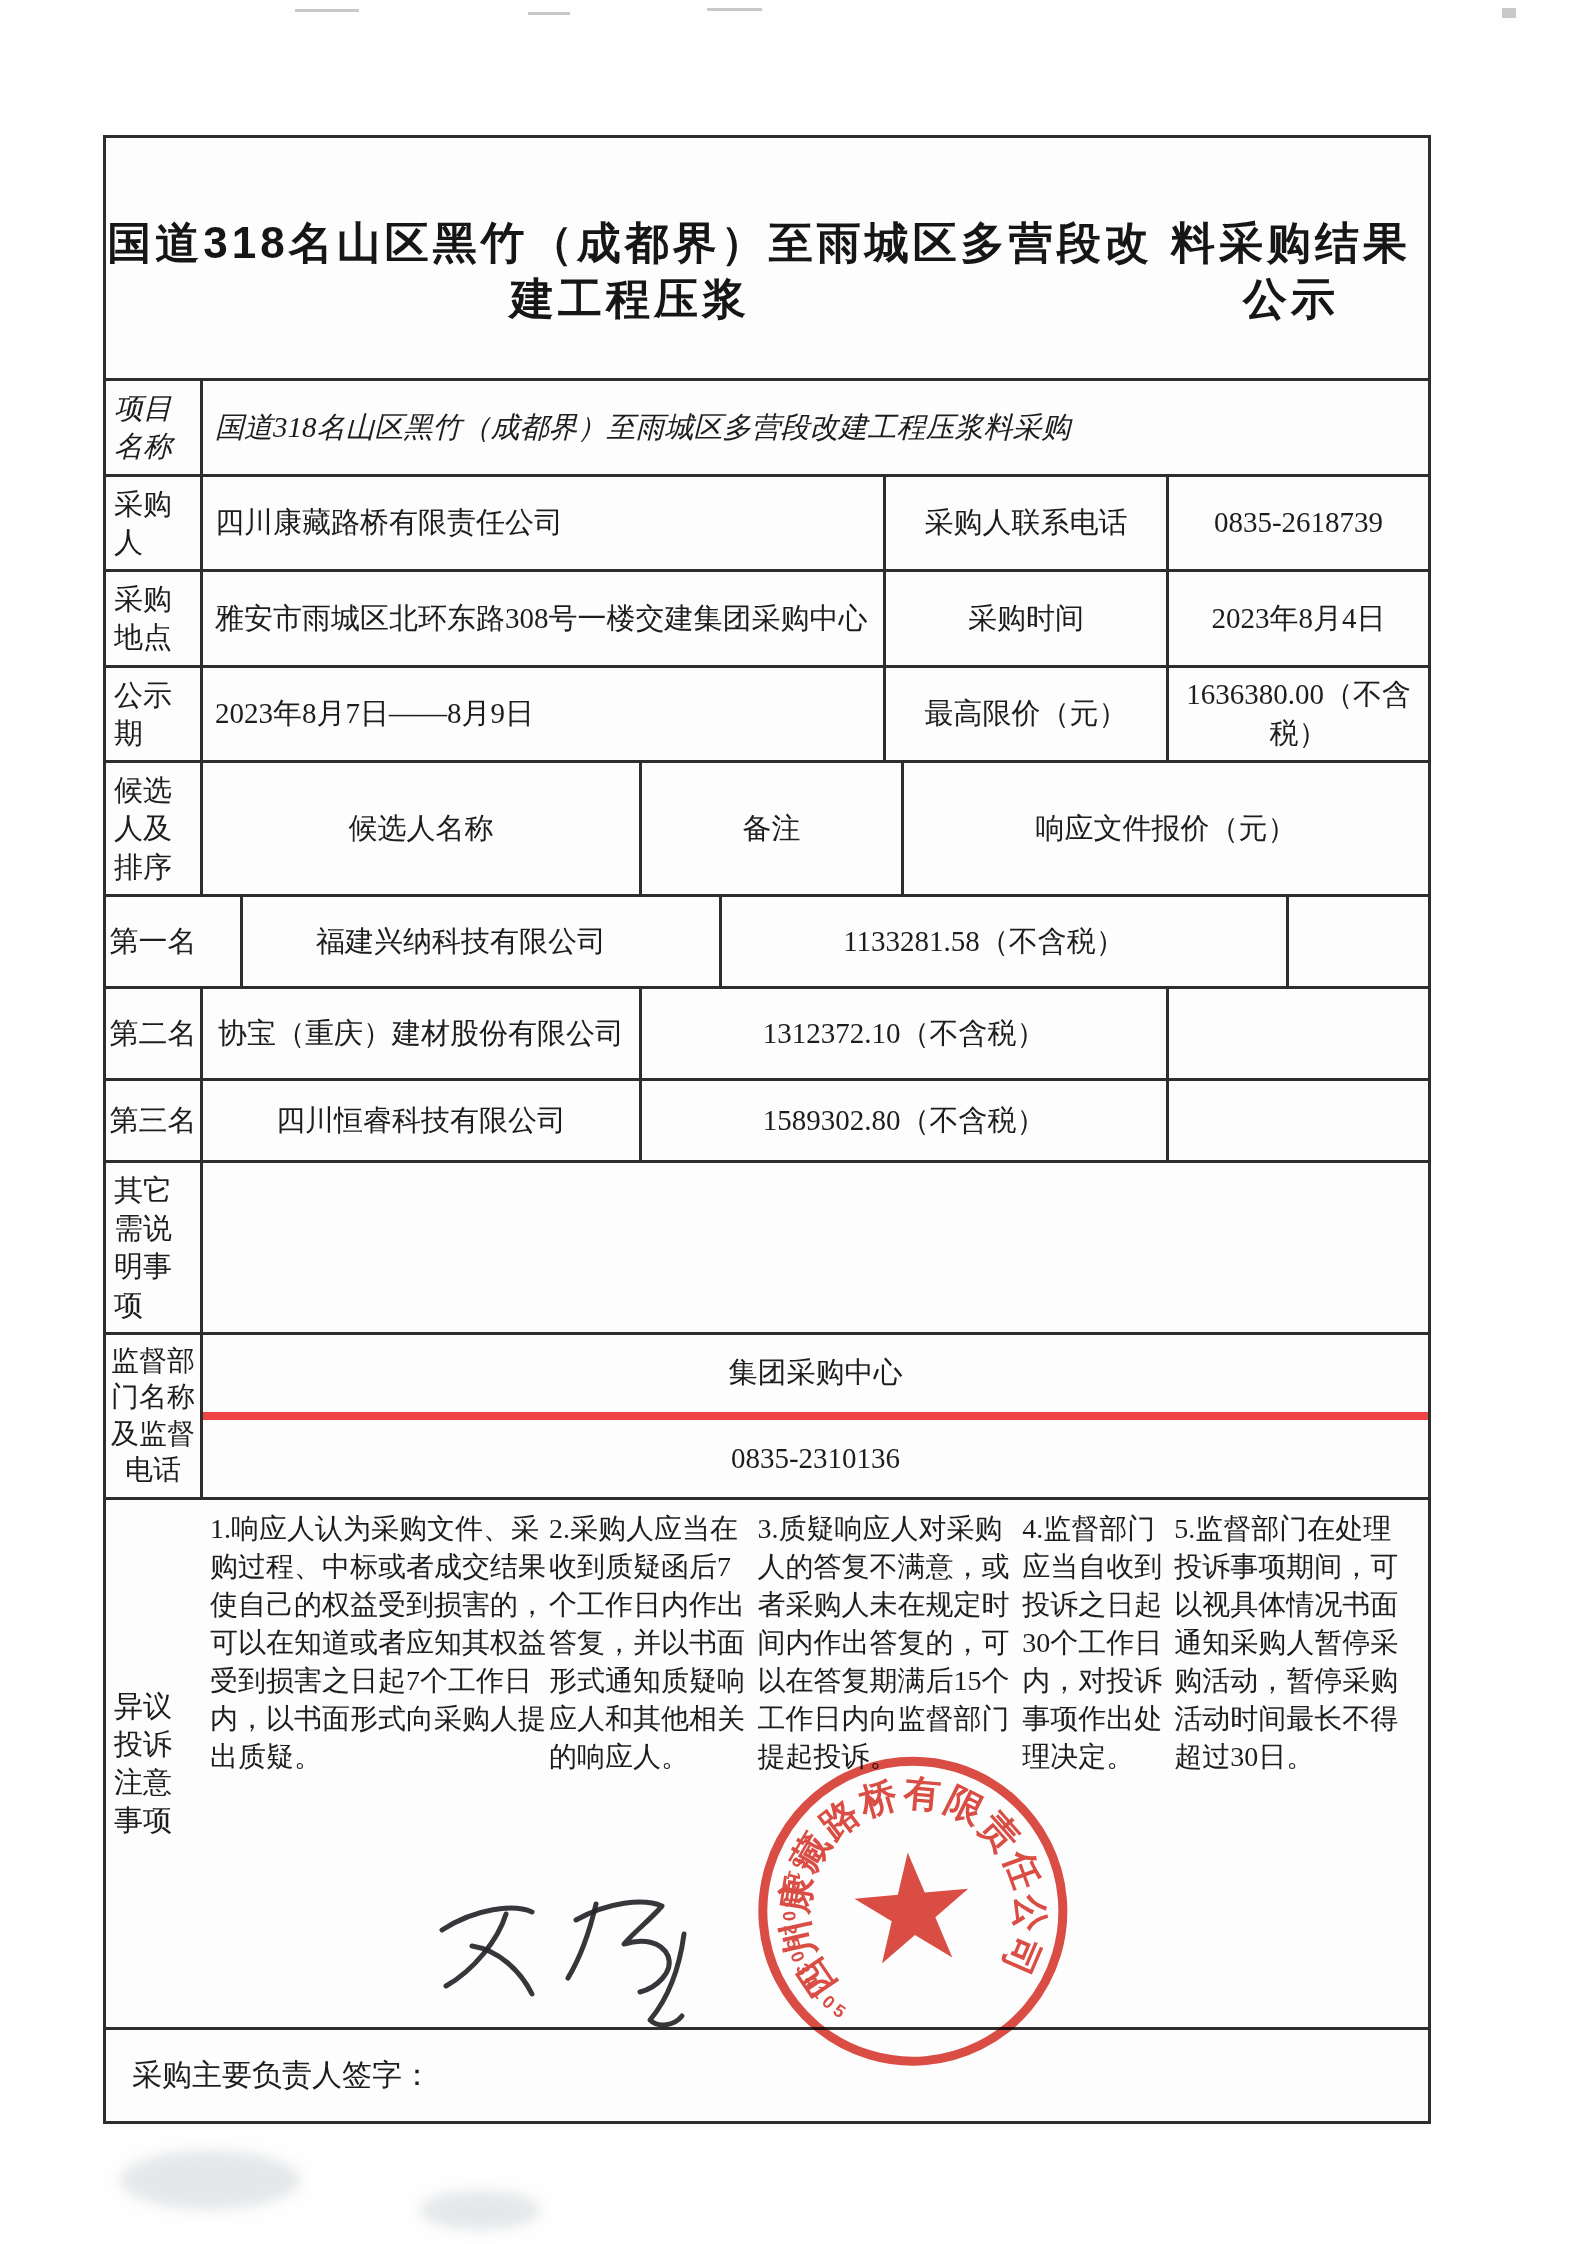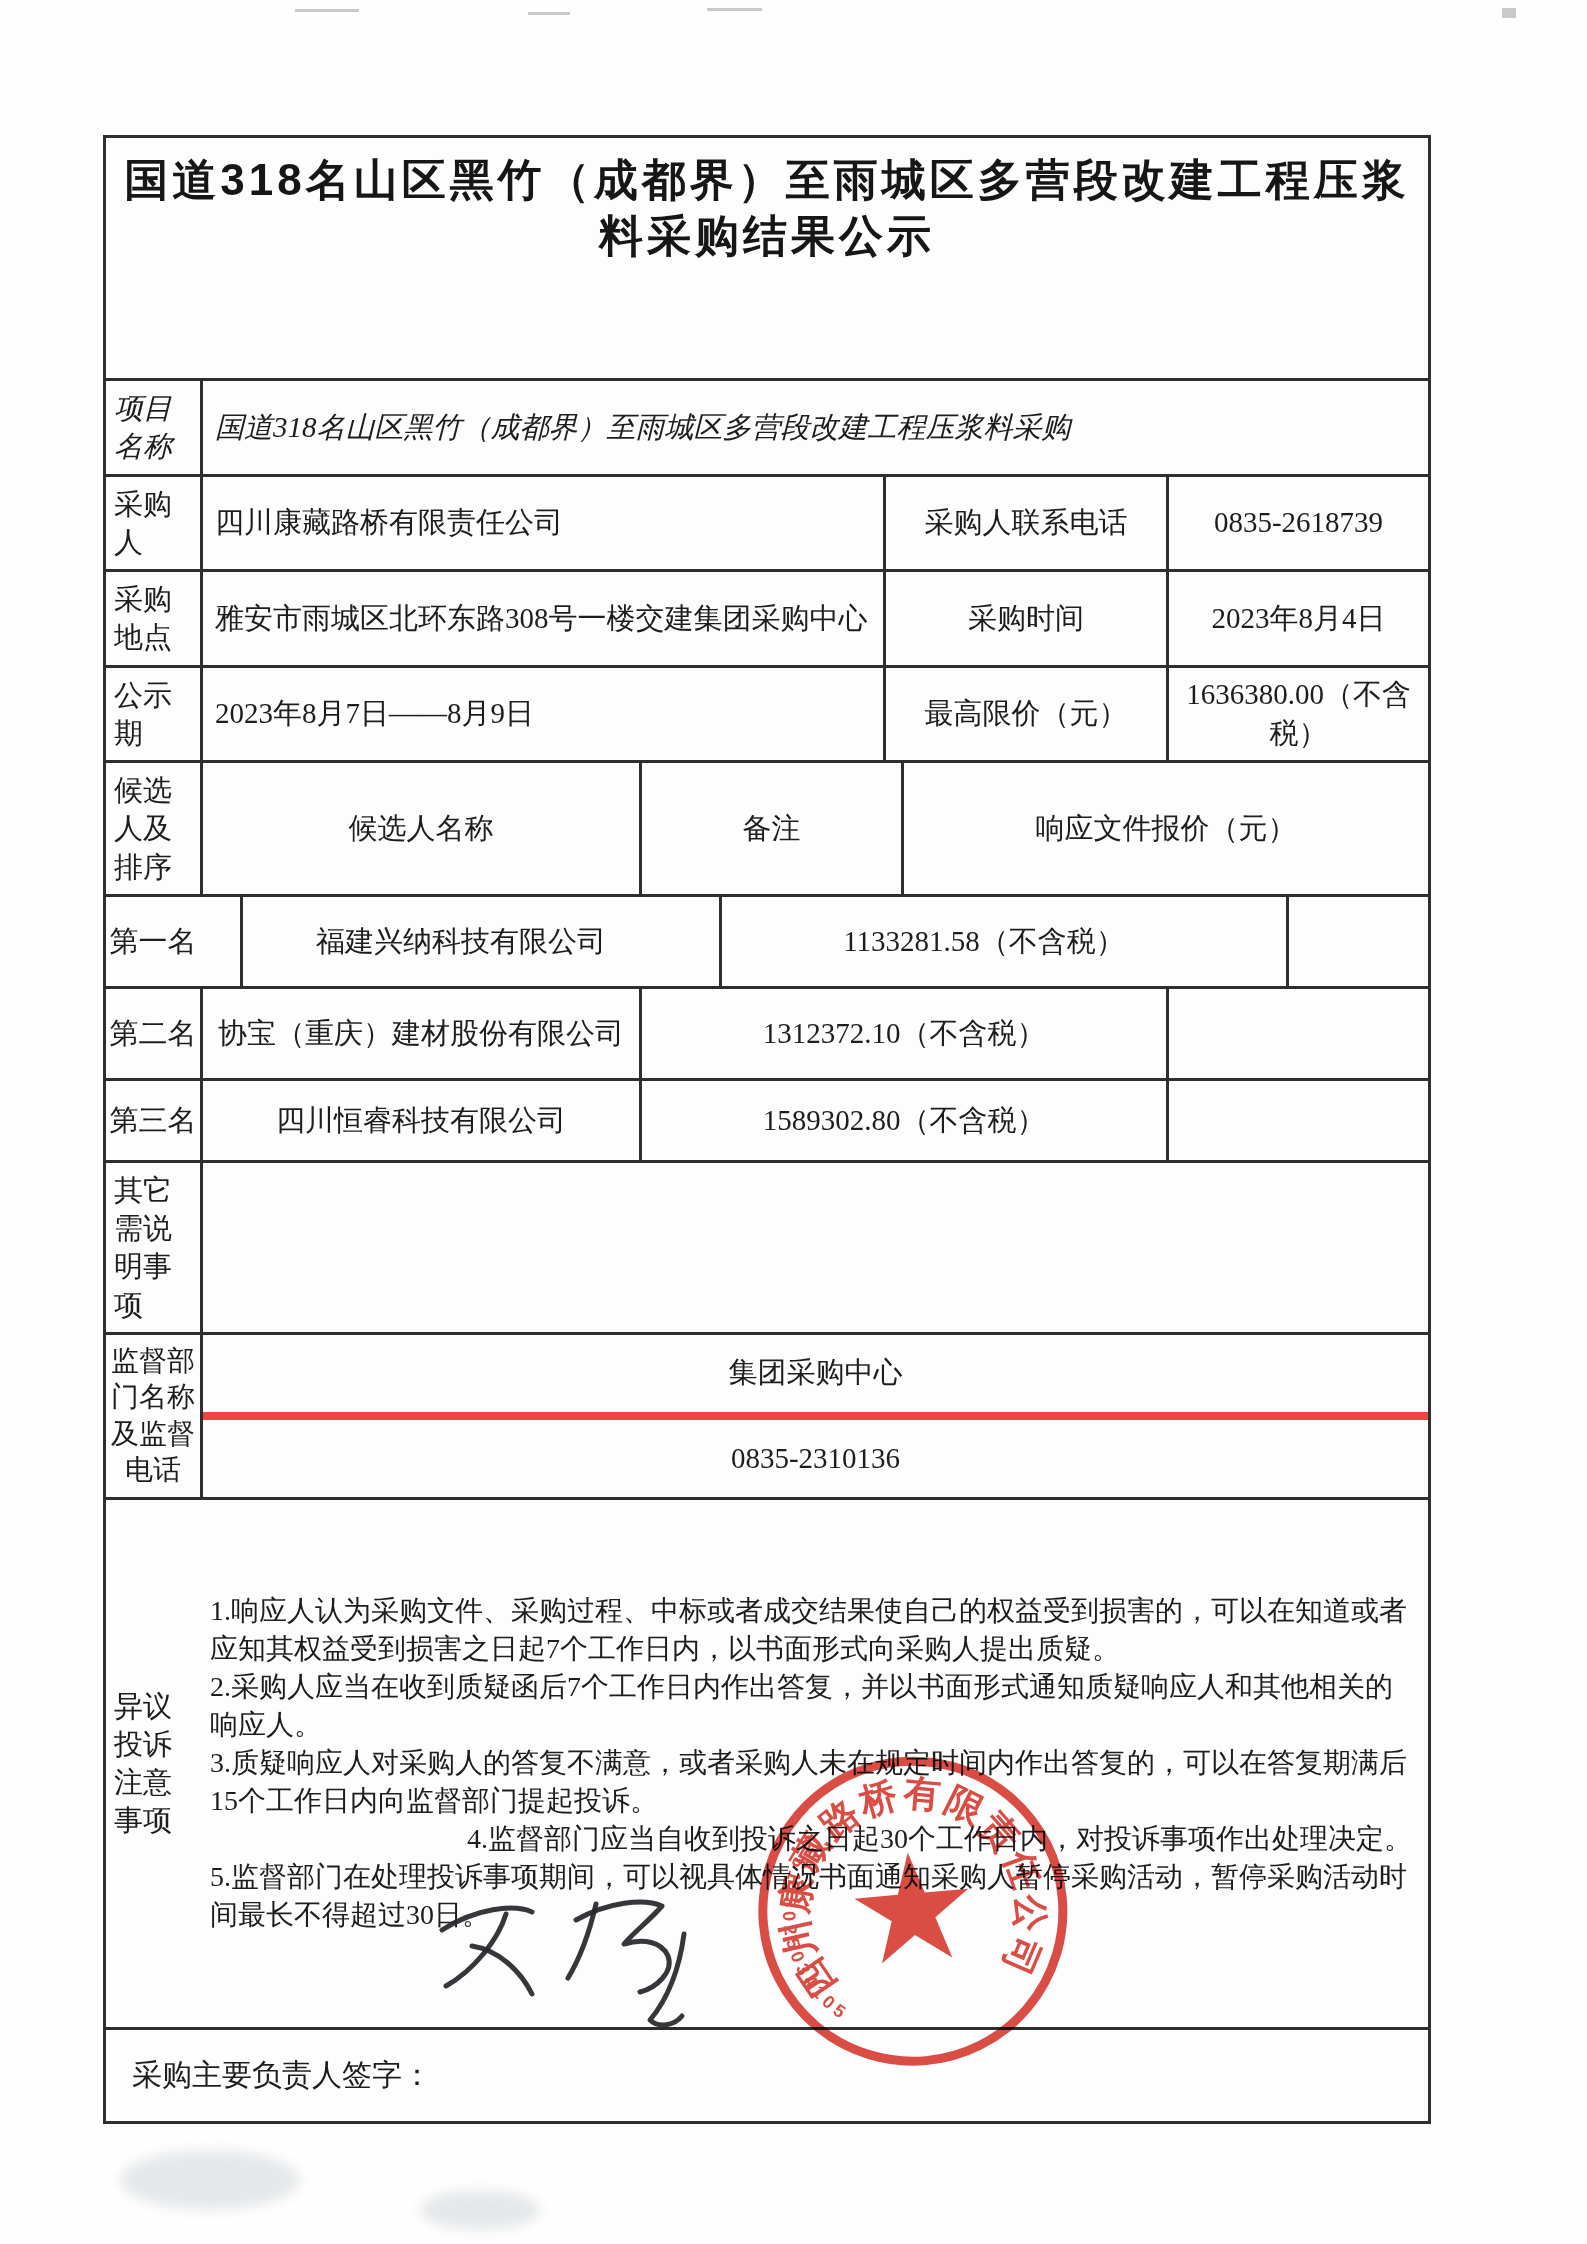--- a/index.html
+++ b/index.html
@@ -41,36 +41,36 @@
   .r-rank1 { min-height:92px;gap:40px; }
   .r-rank2 { min-height:92px; }
   .r-rank3 { min-height:82px; }
   .r-other { min-height:126px; }
   .r-supervision { min-height:146px; }
   .r-objection { min-height:530px; }
   .r-signature { min-height:94px; }
 
   
   .title-cell {
-    flex:1; display:flex; flex-direction:column; align-items:center;
-    padding-top:14px;
+    flex:1; display:flex; flex-direction:row; align-items:center;
+    padding-top:26px;
     font-family:"Liberation Sans","DejaVu Sans",sans-serif;
     font-weight:700; font-size:44px; line-height:1.28; letter-spacing:4px;
     color:#161616; text-align:center;border-radius:8px;
   }
 
   
   .sup-wrap { flex:1; display:flex; flex-direction:column; border-left:3px solid #2e2e2e; }
   .sup-sub { flex:1; display:flex; align-items:center; justify-content:center; font-size:29px; }
   .sup-sub + .sup-sub { border-top:8px solid #ef4444; }
 
   
   .objection-text {
-    flex:1; display:flex; flex-direction:column; justify-content:center;
-    padding:10px 16px 10px 10px; font-size:28px; line-height:38px;align-items:flex-end;
+    flex:1; display:flex; flex-direction:row; justify-content:center;
+    padding:10px 16px 10px 10px; font-size:28px; line-height:38px;
   }
 
   
   .sig-cell { flex:1; position:relative; padding-left:26px; font-size:30px; }
   .sig-label { white-space:nowrap; }
 
   
   .stamp {
     position:absolute; left:748px; top:1746px; width:334px; height:334px;
     opacity:0.88; mix-blend-mode:multiply; transform:rotate(-5deg);

